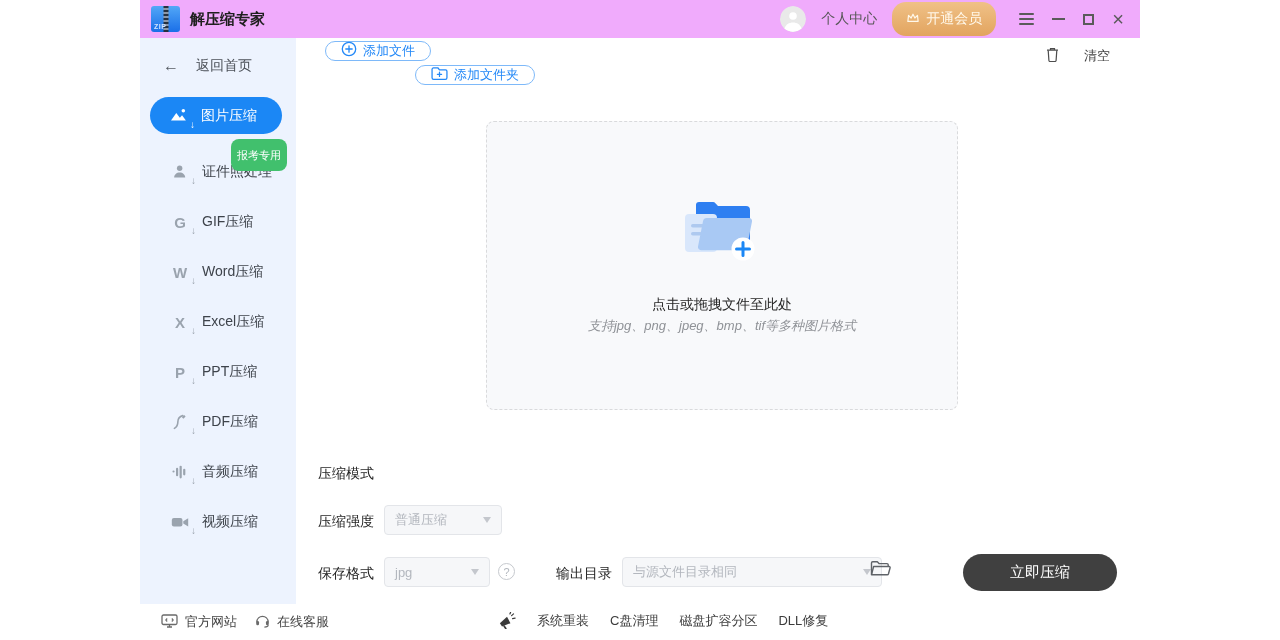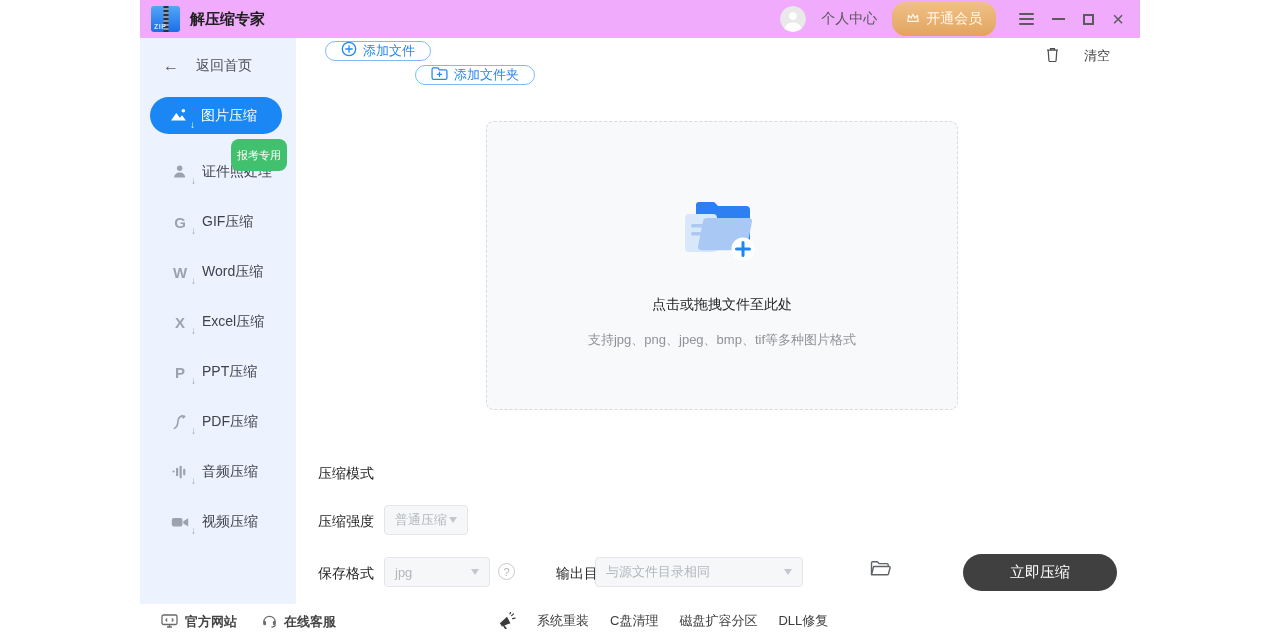--- a/index.html
+++ b/index.html
@@ -54,53 +54,53 @@
   .btn-add-folder { left:275px;margin-top:24px; }
   .clear-btn { position:absolute; top:47px; right:30px; display:flex; align-items:center; gap:25px;
     font-size:13px; color:#3f3f3f; background:none; border:none; cursor:pointer; }
 
   
   .dropzone { position:absolute; left:346px; top:121px; width:472px; height:289px;
     border:1px dashed #d9dadc; border-radius:8px; background:#f8f9fb;
     display:flex; flex-direction:column; align-items:center; cursor:pointer; }
   .dz-illustration { margin-top:72px; }
   .dz-title { margin-top:28px; font-size:14px; color:#262626; }
-  .dz-subtitle { margin-top:17px; font-size:13px; color:#8f9297; }
+  .dz-subtitle { margin-top:3px; font-size:13px; color:#8f9297;font-style:italic; }
 
   
   .opt-label { position:absolute; font-size:14px; color:#262626; }
   .lbl-mode { left:178px; top:465px; }
   .lbl-strength { left:178px; top:513px; }
   .lbl-format { left:178px; top:565px; }
   .lbl-output { left:416px; top:565px; }
   .radios { position:absolute; left:244px; top:464px; display:flex; align-items:center; gap:20px; }
   .radio { display:flex; align-items:center; gap:6px; font-size:14px; color:#babec5; cursor:pointer; }
   .radio .rc { width:15px; height:15px; border-radius:50%; border:1px solid #d3d5d9; background:#fff; position:relative; }
   .radio.selected .rc { border:1px solid #6db1f2; }
   .radio.selected .rc::after { content:""; position:absolute; left:50%; top:50%;
     width:9px; height:9px; border-radius:50%; background:#3f9cf4; transform:translate(-50%,-50%); }
   .dropdown { position:absolute; height:30px; background:#f6f7f9; border:1px solid #e3e5e9;
     border-radius:4px; display:flex; align-items:center; justify-content:space-between;
     padding:0 10px; font-size:13px; color:#b3b7be; cursor:default; }
-  .dd-strength { left:244px; top:505px; width:84px; }
+  .dd-strength { left:244px; top:505px; width:118px; }
   .dd-format { left:244px; top:557px; width:106px; }
-  .dd-output { left:455px; top:557px; width:208px; }
+  .dd-output { left:482px; top:557px; width:260px; }
   .caret { width:0; height:0; border-left:4.5px solid transparent; border-right:4.5px solid transparent;
     border-top:6px solid #c4c7cd; }
   .help { position:absolute; left:358px; top:563px; width:17px; height:17px; border-radius:50%;
     border:1px solid #c6c9ce; color:#b3b7be; font-size:11px; display:flex; align-items:center;
     justify-content:center; cursor:default; }
   .folder-open-btn { position:absolute; left:730px; top:560px; background:none; border:none; cursor:pointer; }
   .compress-btn { position:absolute; left:823px; top:554px; width:154px; height:37px; border:none;
     border-radius:19px; background:#404040; color:#fff; font-size:15px; cursor:default; }
 
   
   .footer { position:absolute; left:0; bottom:0; right:0; height:36px; background:#fff;
     display:flex; align-items:center; }
-  .f-left { display:flex; align-items:flex-end; gap:25px; padding-left:21px;font-weight:bold; }
+  .f-left { display:flex; align-items:flex-end; gap:18px; padding-left:21px; }
   .f-item { display:flex; align-items:center; gap:7px; font-size:13px; color:#454545; cursor:pointer; }
   .f-center { position:absolute; left:357px; display:flex; align-items:flex-start; gap:21px; }
   .flink { font-size:13px; color:#3c3c3c; cursor:pointer; }
 </style>
 </head>
 <body>
 
 <div class="window">
 
   <div class="titlebar">

